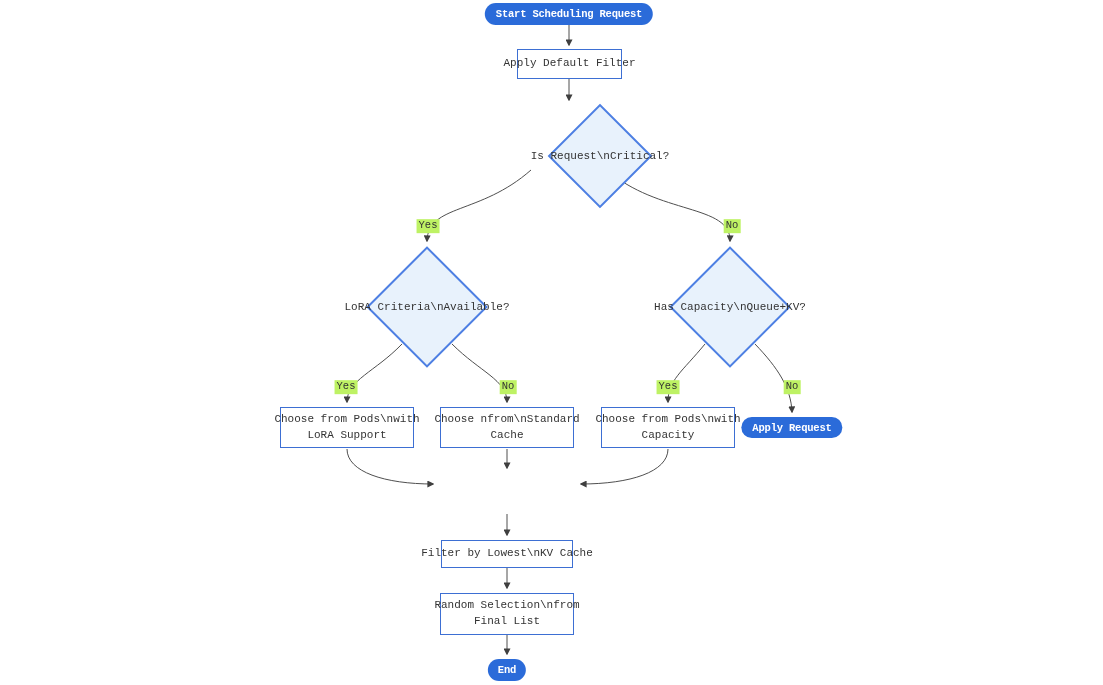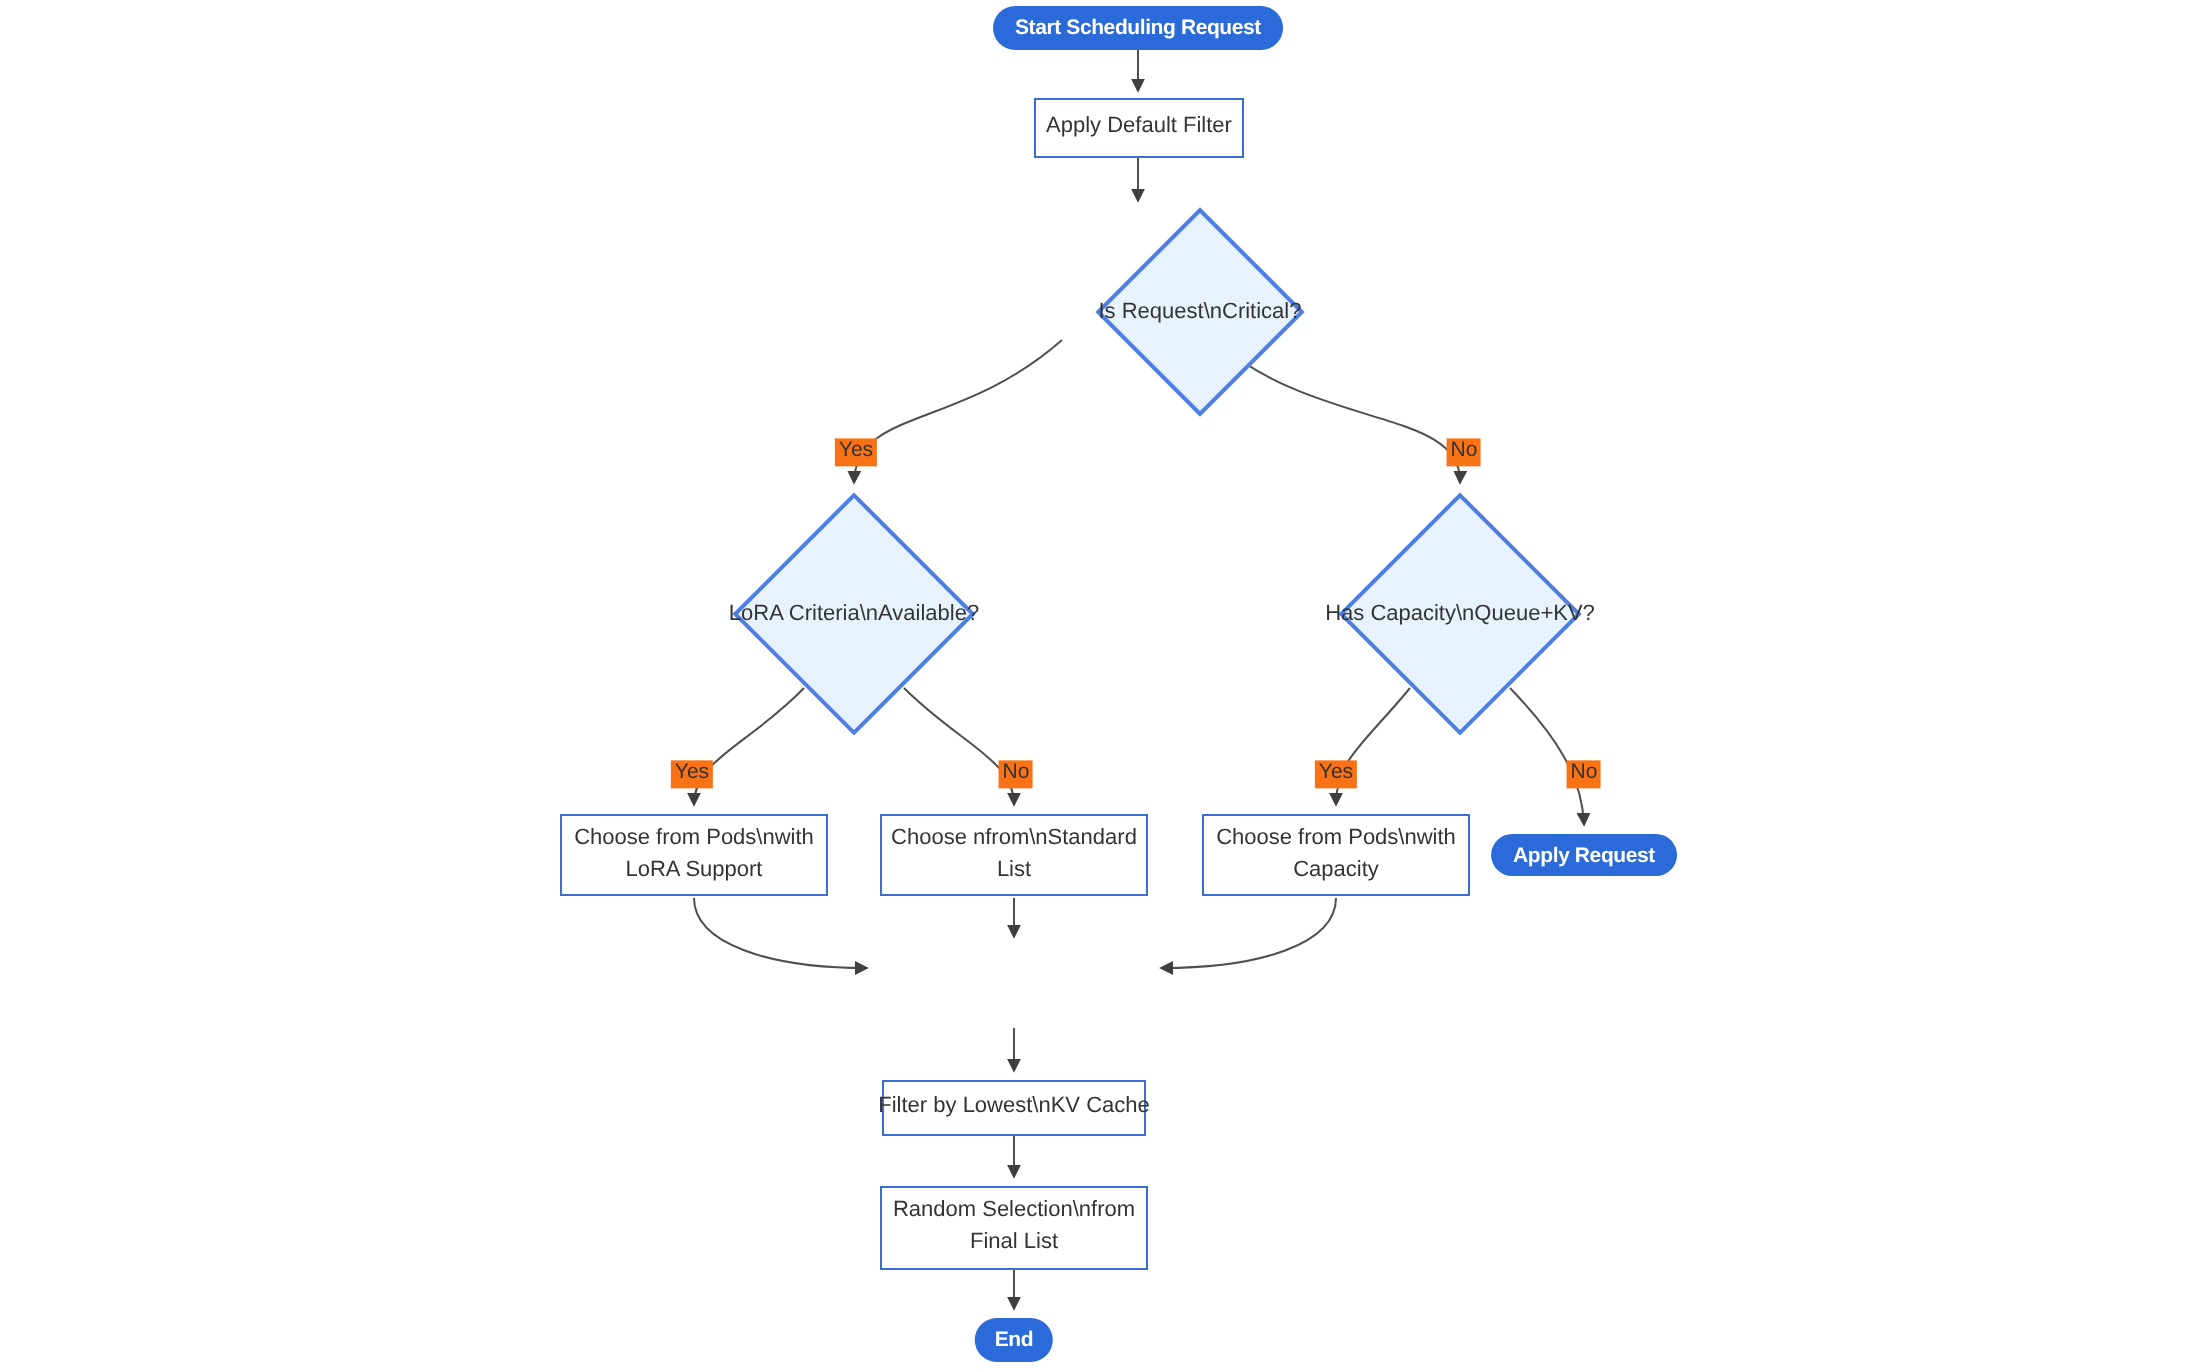--- a/index.html
+++ b/index.html
@@ -1,18 +1,18 @@
 <!DOCTYPE html>
 <html><head>
 <meta charset="utf-8">
 <style>
   html,body{margin:0;padding:0;background:#ffffff;}
   #canvas{
     position:relative;width:1103px;height:685px;background:#ffffff;overflow:hidden;
-    font-family:Liberation Sans, sans-serif;color:#333;border-radius:20px;
+    font-family:Liberation Mono, monospace;color:#333;border-radius:20px;
   }
   #edges{position:absolute;left:0;top:0;width:1103px;height:685px;}
   .edge{stroke:#4f4f4f;stroke-width:1;fill:none;}
   .node-rect{
     position:absolute;background:#ffffff;border:1.5px solid #3d6fd3;box-sizing:border-box;
     display:flex;flex-direction:column;align-items:center;justify-content:center;
     font-size:11px;line-height:1.45;text-align:right;white-space:nowrap;color:#333;
   }
   .stadium{
     position:absolute;background:#2b6bd9;color:#ffffff;font-weight:bold;font-size:10.5px;
@@ -23,21 +23,21 @@
   .diamond-wrap{position:absolute;}
   .diamond-shape{
     position:absolute;left:50%;top:50%;transform:translate(-50%,-50%) rotate(45deg);
     background:#e8f2fc;border:2px solid #4d7fe3;box-sizing:border-box;
   }
   .diamond-label{
     position:absolute;left:0;top:0;right:0;bottom:0;display:flex;align-items:center;
     justify-content:center;font-size:11px;color:#333;white-space:nowrap;
   }
   .edge-label{
-    position:absolute;transform:translate(-50%,-50%);background:#f97316;color:#333;
+    position:absolute;transform:translate(-50%,-50%);background:#bef264;color:#333;
     font-size:10.5px;padding:0 2px;line-height:1.3;
   }
 </style>
 </head>
 <body>
 
 <div id="canvas">
 
   <svg id="edges" width="1103" height="685" viewBox="0 0 1103 685">
     <defs>
@@ -84,21 +84,21 @@
     <div class="diamond-label">Has Capacity\nQueue+KV?</div>
   </div>
 
   <div class="node-rect" style="left:280px;top:407px;width:134px;height:41px;">
     <div>Choose from Pods\nwith</div>
     <div>LoRA Support</div>
   </div>
 
   <div class="node-rect" style="left:440px;top:407px;width:134px;height:41px;">
     <div>Choose nfrom\nStandard</div>
-    <div>List</div>
+    <div>Cache</div>
   </div>
 
   <div class="node-rect" style="left:601px;top:407px;width:134px;height:41px;">
     <div>Choose from Pods\nwith</div>
     <div>Capacity</div>
   </div>
 
   <div class="stadium" style="left:792px;top:417px;height:21px;">
       <span>Apply Request</span>
     </div>

